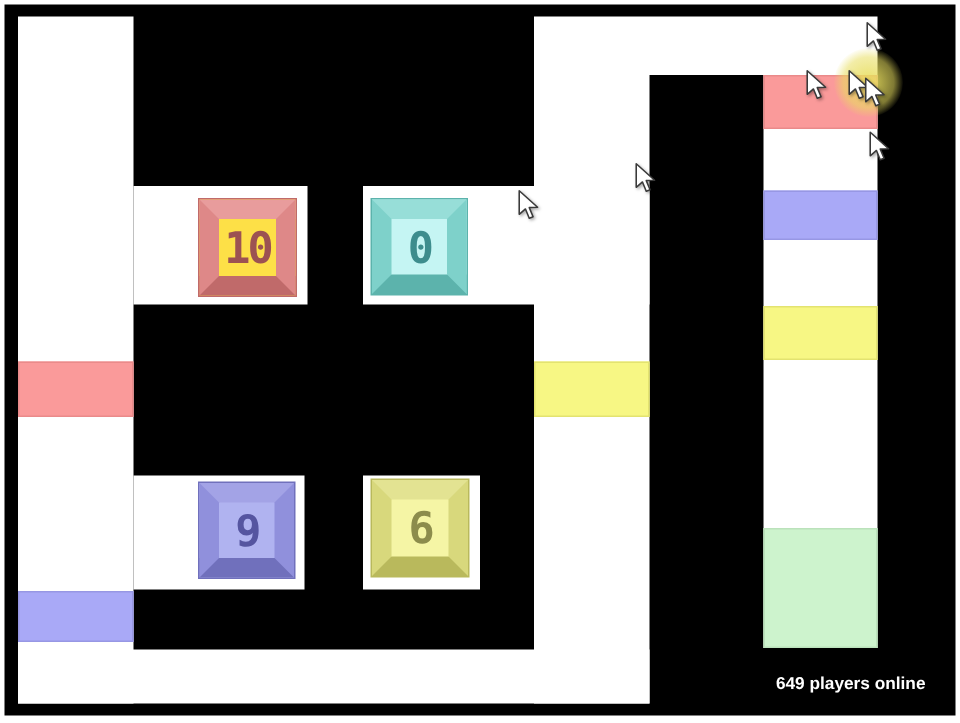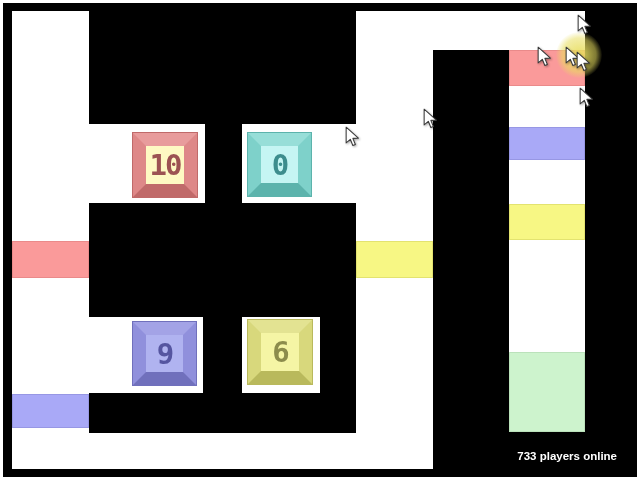--- a/index.html
+++ b/index.html
@@ -40,21 +40,21 @@
   <div id="doors">
       <div class="door" style="left: 12px; top: 241px; width: 77px; height: 37px; background: rgb(250, 154, 154); border-color: rgb(234, 138, 138);"></div>
       <div class="door" style="left: 12px; top: 394px; width: 77px; height: 34px; background: rgb(169, 169, 247); border-color: rgb(151, 151, 228);"></div>
       <div class="door" style="left: 356px; top: 241px; width: 77px; height: 37px; background: rgb(247, 247, 132); border-color: rgb(227, 227, 112);"></div>
       <div class="door" style="left: 509px; top: 50px; width: 76px; height: 36px; background: rgb(250, 154, 154); border-color: rgb(234, 138, 138);"></div>
       <div class="door" style="left: 509px; top: 127px; width: 76px; height: 33px; background: rgb(169, 169, 247); border-color: rgb(151, 151, 228);"></div>
       <div class="door" style="left: 509px; top: 204px; width: 76px; height: 36px; background: rgb(247, 247, 132); border-color: rgb(227, 227, 112);"></div>
       <div class="door" style="left: 509px; top: 352px; width: 76px; height: 80px; background: rgb(205, 243, 205); border-color: rgb(187, 226, 187);"></div>
     </div>
   <div id="buttons">
-      <div class="gbtn" style="left: 133px; top: 133px; width: 64px; height: 64px; background: #fef9c3; border-color: rgb(232, 156, 156) rgb(222, 136, 136) rgb(192, 106, 106); box-shadow: rgb(192, 106, 106) 0px 0px 0px 1px;">
+      <div class="gbtn" style="left: 133px; top: 133px; width: 64px; height: 64px; background: #fde047; border-color: rgb(232, 156, 156) rgb(222, 136, 136) rgb(192, 106, 106); box-shadow: rgb(192, 106, 106) 0px 0px 0px 1px;">
         <div class="lbl" style="color: rgb(156, 82, 82);">10</div>
       </div>
       <div class="gbtn" style="left: 248px; top: 133px; width: 63px; height: 63px; background: rgb(197, 245, 243); border-color: rgb(151, 222, 216) rgb(126, 209, 202) rgb(92, 179, 172); box-shadow: rgb(92, 179, 172) 0px 0px 0px 1px;">
         <div class="lbl" style="color: rgb(61, 141, 141);">0</div>
       </div>
       <div class="gbtn" style="left: 133px; top: 322px; width: 63px; height: 63px; background: rgb(176, 179, 240); border-color: rgb(163, 163, 230) rgb(144, 144, 220) rgb(112, 112, 188); box-shadow: rgb(112, 112, 188) 0px 0px 0px 1px;">
         <div class="lbl" style="color: rgb(85, 85, 160);">9</div>
       </div>
       <div class="gbtn" style="left: 248px; top: 320px; width: 64px; height: 64px; background: rgb(245, 245, 165); border-color: rgb(227, 227, 146) rgb(216, 216, 124) rgb(185, 185, 92); box-shadow: rgb(185, 185, 92) 0px 0px 0px 1px;">
         <div class="lbl" style="color: rgb(140, 140, 76);">6</div>
@@ -79,14 +79,14 @@
       <div class="cursor" style="left: 579px; top: 87px;"><svg width="15" height="22" viewBox="0 0 13 19" xmlns="http://www.w3.org/2000/svg">
           <path d="M1 1 L1 14.6 L4.6 11.5 L6.8 16.9 L9.0 16.0 L6.8 10.7 L11.6 10.5 Z" fill="#ffffff" stroke="#3a3a3a" stroke-width="0.9" stroke-linejoin="round"></path>
         </svg></div>
       <div class="cursor" style="left: 423px; top: 108px;"><svg width="15" height="22" viewBox="0 0 13 19" xmlns="http://www.w3.org/2000/svg">
           <path d="M1 1 L1 14.6 L4.6 11.5 L6.8 16.9 L9.0 16.0 L6.8 10.7 L11.6 10.5 Z" fill="#ffffff" stroke="#3a3a3a" stroke-width="0.9" stroke-linejoin="round"></path>
         </svg></div>
       <div class="cursor" style="left: 345px; top: 126px;"><svg width="15" height="22" viewBox="0 0 13 19" xmlns="http://www.w3.org/2000/svg">
           <path d="M1 1 L1 14.6 L4.6 11.5 L6.8 16.9 L9.0 16.0 L6.8 10.7 L11.6 10.5 Z" fill="#ffffff" stroke="#3a3a3a" stroke-width="0.9" stroke-linejoin="round"></path>
         </svg></div>
     </div>
-  <div class="players">733 players online</div>
+  <div class="players">649 players online</div>
 </div>
 
 </body></html>

